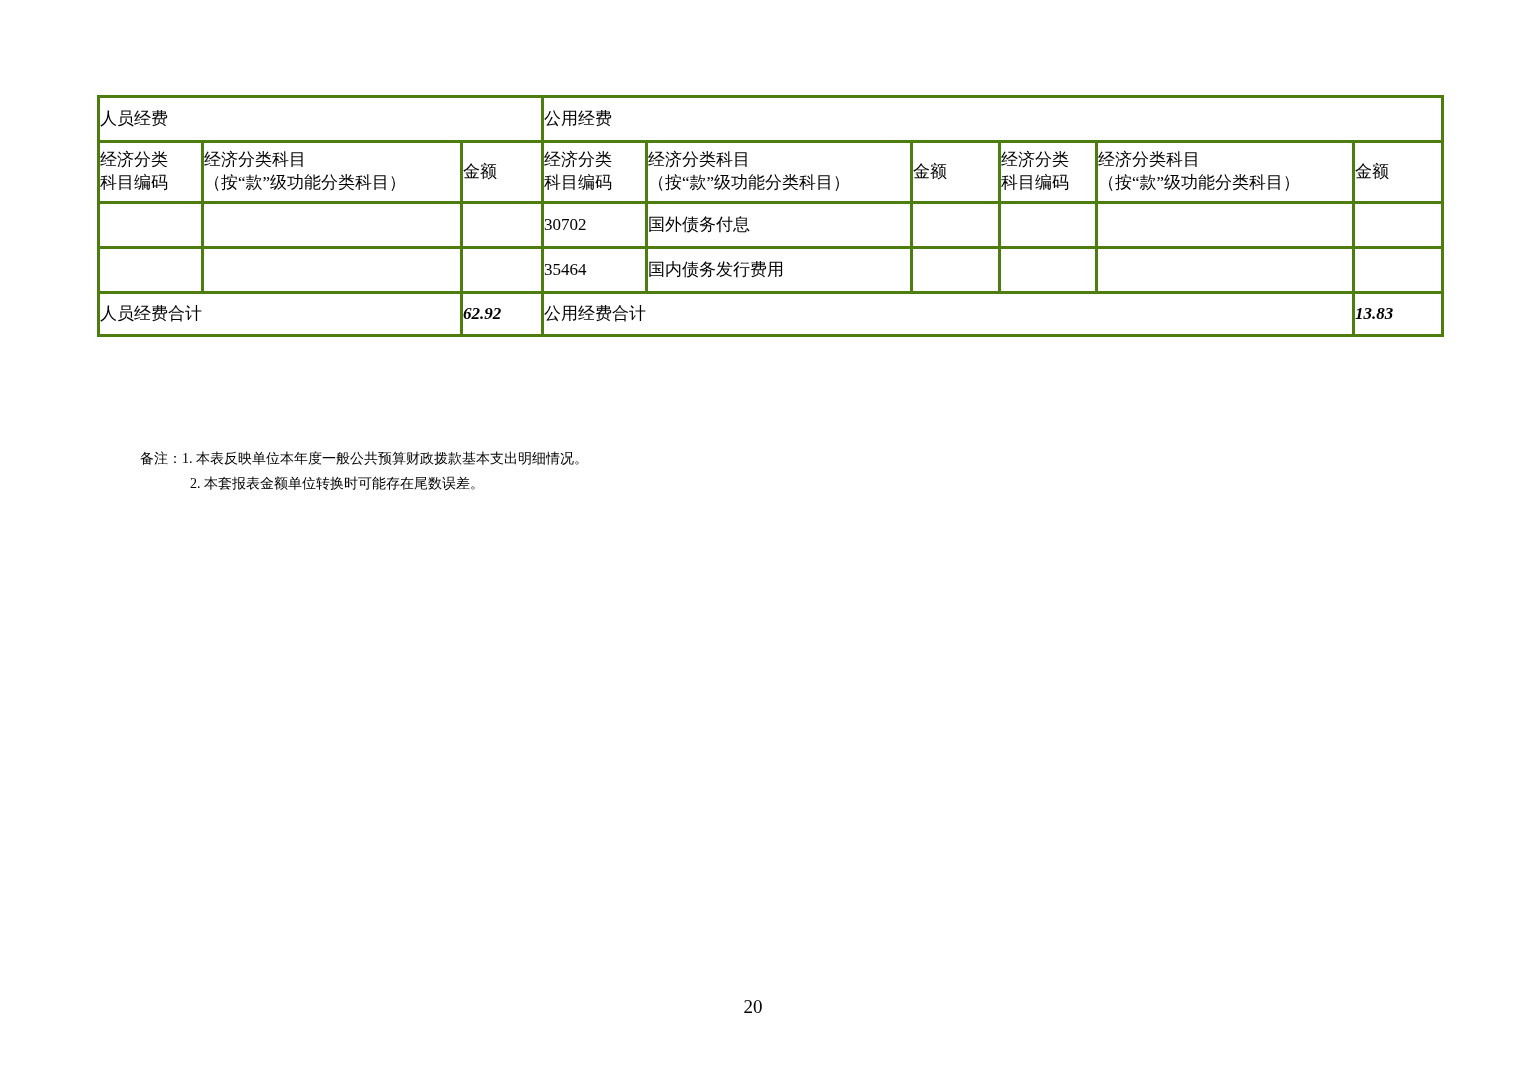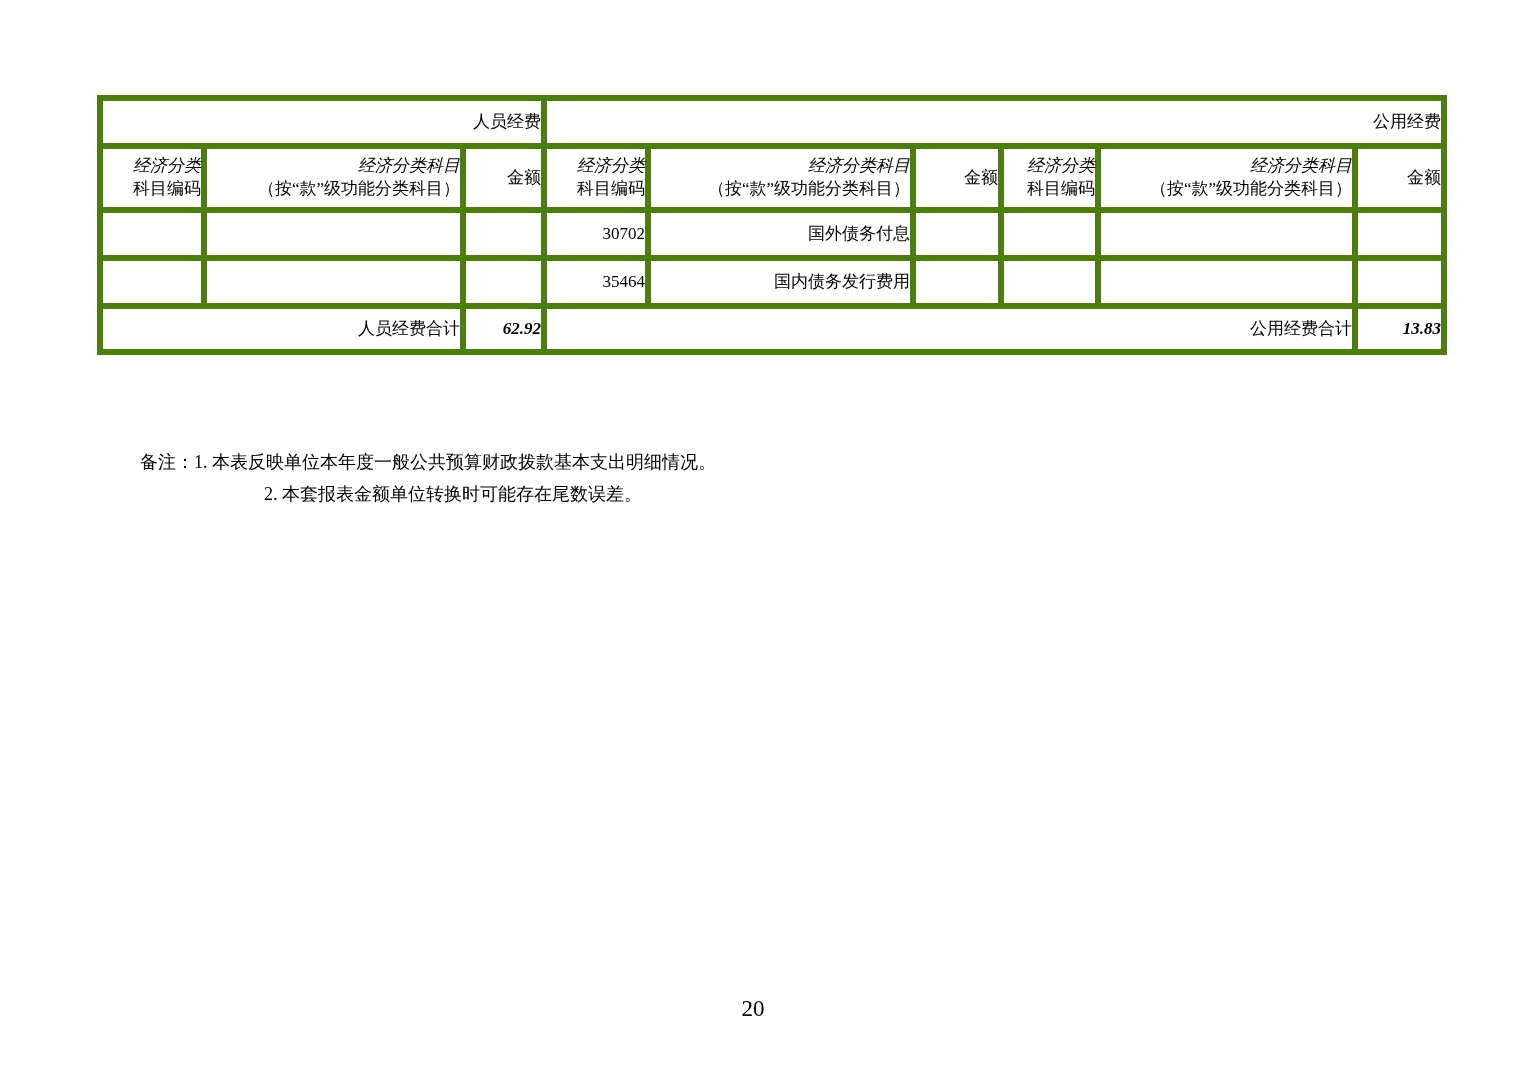--- a/index.html
+++ b/index.html
@@ -27,36 +27,36 @@
     left: 97px;
     top: 95px;
     width: 1324px;
   }
   table.budget {
     border-collapse: collapse;
     width: 1324px;
     table-layout: fixed;
   }
   table.budget td {
-    border: 6px solid #4d7c0f;
+    border: 3px solid #4d7c0f;
     padding: 0;
     vertical-align: middle;
-    text-align: right;
+    text-align: left;
     font-size: 17px;
     line-height: 1.35;
   }
   .grp-head {
     height: 42px;
     font-size: 19px;
   }
   .col-head {
     height: 58px;
     font-size: 17px;
   }
-  .col-head .line1 { display: block; font-style: italic; }
+  .col-head .line1 { display: block; }
   .col-head .line2 { display: block; }
   .data-row td {
     height: 42px;
   }
   .code-cell {
     text-align: left;
     padding-left: 12px;
     font-size: 17px;
   }
   .name-cell {
@@ -71,37 +71,36 @@
     font-weight: bold;
     text-align: right;
     padding-right: 12px;
     font-size: 19px;
     font-style: italic;
   }
   .notes {
     position: absolute;
     left: 140px;
     top: 447px;
-    font-size: 18px;
+    font-size: 14px;
     line-height: 1.75;
   }
   .notes .note-line {
     white-space: nowrap;
   }
   .notes .indent {
     padding-left: 50px;
-    text-align: center;
   }
   .page-number {
     position: absolute;
     left: 0;
     right: 14px;
     top: 996px;
     text-align: center;
-    font-size: 23px;
+    font-size: 19px;
   }
   
   col.c1 { width: 104px; }
   col.c2 { width: 259px; }
   col.c3 { width: 81px; }
   col.c4 { width: 104px; }
   col.c5 { width: 265px; }
   col.c6 { width: 88px; }
   col.c7 { width: 97px; }
   col.c8 { width: 257px; }

